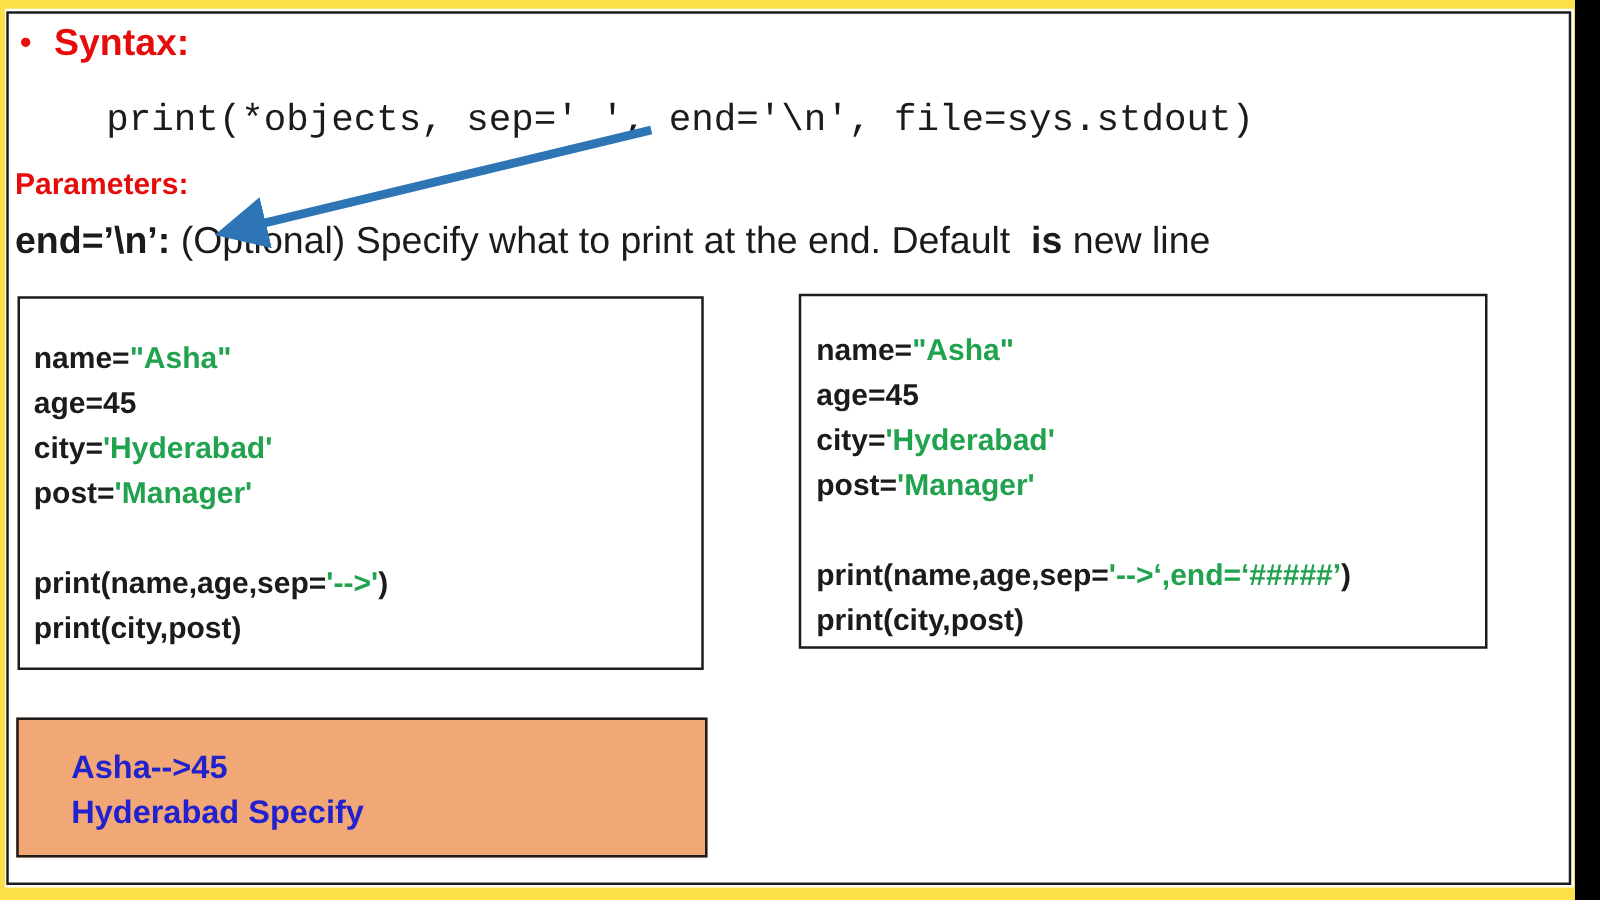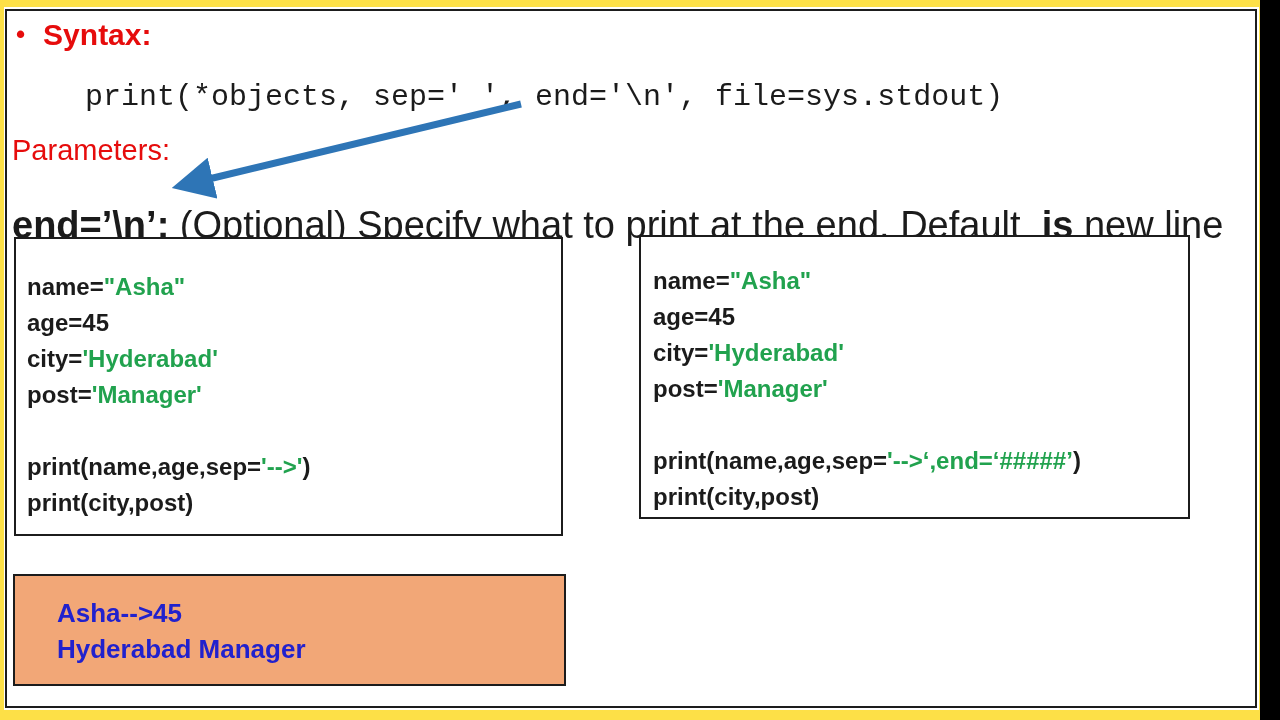--- a/index.html
+++ b/index.html
@@ -8,23 +8,23 @@
     font-family:"Liberation Sans",sans-serif;
   }
   .white-bg{position:absolute;left:4px;top:7px;right:1px;bottom:10px;background:#ffffff;}
   .frame{position:absolute;left:5px;top:9px;right:3px;bottom:12px;border:2px solid #1d1d1d;}
 
   .title-row{position:absolute;left:16px;top:18px;color:var(--c-red);font-weight:bold;font-size:30px;white-space:pre;}
   .title-row .bullet{display:inline-block;margin-right:18px;font-size:26px;vertical-align:2px;}
 
   .syntax-line{position:absolute;left:85px;top:80px;font-size:30px;color:#1b1b1b;white-space:pre;font-family:Liberation Mono, monospace;}
 
-  .params-label{position:absolute;left:12px;top:134px;font-size:29px;font-weight:normal;color:var(--c-red);}
+  .params-label{position:absolute;left:12px;top:134px;font-size:24px;font-weight:bold;color:var(--c-red);}
 
-  .end-line{position:absolute;left:12px;top:176px;font-size:38px;color:#1b1b1b;white-space:pre;margin-top:28px;}
+  .end-line{position:absolute;left:12px;top:176px;font-size:30px;color:#1b1b1b;white-space:pre;}
   .end-line .b{font-weight:bold;}
 
   .arrow{position:absolute;left:0;top:0;width:1280px;height:720px;pointer-events:none;}
   .arrow line{stroke:var(--c-arrow);stroke-width:7;}
   .arrow path{fill:var(--c-arrow);}
 
   .code-box{position:absolute;background:#fff;border:2px solid #1c1c1c;box-sizing:border-box;white-space:pre;}
   .code-box.left{left:14px;top:237px;width:549px;height:299px;padding:30px 0 0 11px;}
   .code-box.right{left:639px;top:235px;width:551px;height:284px;padding:26px 0 0 12px;}
   .code-box .line{font-size:24px;line-height:36px;font-weight:bold;color:var(--c-code);}
@@ -55,14 +55,14 @@
       <marker id="ah" markerWidth="6" markerHeight="6" refX="4.2" refY="3" orient="auto" markerUnits="strokeWidth">
         <path d="M0,0 L6,3 L0,6 Z"></path>
       </marker>
     </defs>
     <line x1="521" y1="104" x2="184" y2="185" marker-end="url(#ah)"></line>
   </svg>
 
   <div class="code-box left"><div class="line"><span class="kw">name=</span><span class="str">"Asha"</span></div><div class="line"><span class="kw">age=45</span></div><div class="line"><span class="kw">city=</span><span class="str">'Hyderabad'</span></div><div class="line"><span class="kw">post=</span><span class="str">'Manager'</span></div><div class="line">&nbsp;</div><div class="line"><span class="kw">print(name,age,sep=</span><span class="str">'--&gt;'</span><span class="kw">)</span></div><div class="line"><span class="kw">print(city,post)</span></div></div>
   <div class="code-box right"><div class="line"><span class="kw">name=</span><span class="str">"Asha"</span></div><div class="line"><span class="kw">age=45</span></div><div class="line"><span class="kw">city=</span><span class="str">'Hyderabad'</span></div><div class="line"><span class="kw">post=</span><span class="str">'Manager'</span></div><div class="line">&nbsp;</div><div class="line"><span class="kw">print(name,age,sep=</span><span class="str">'--&gt;‘,end=‘#####’</span><span class="kw">)</span></div><div class="line"><span class="kw">print(city,post)</span></div></div>
 
-  <div class="output-box orange"><div class="line">Asha--&gt;45</div><div class="line">Hyderabad Manager</div></div>
+  <div class="output-box orange"><div class="line">Asha--&gt;45</div><div class="line">Hyderabad Specify</div></div>
 </div>
 
 </body></html>

